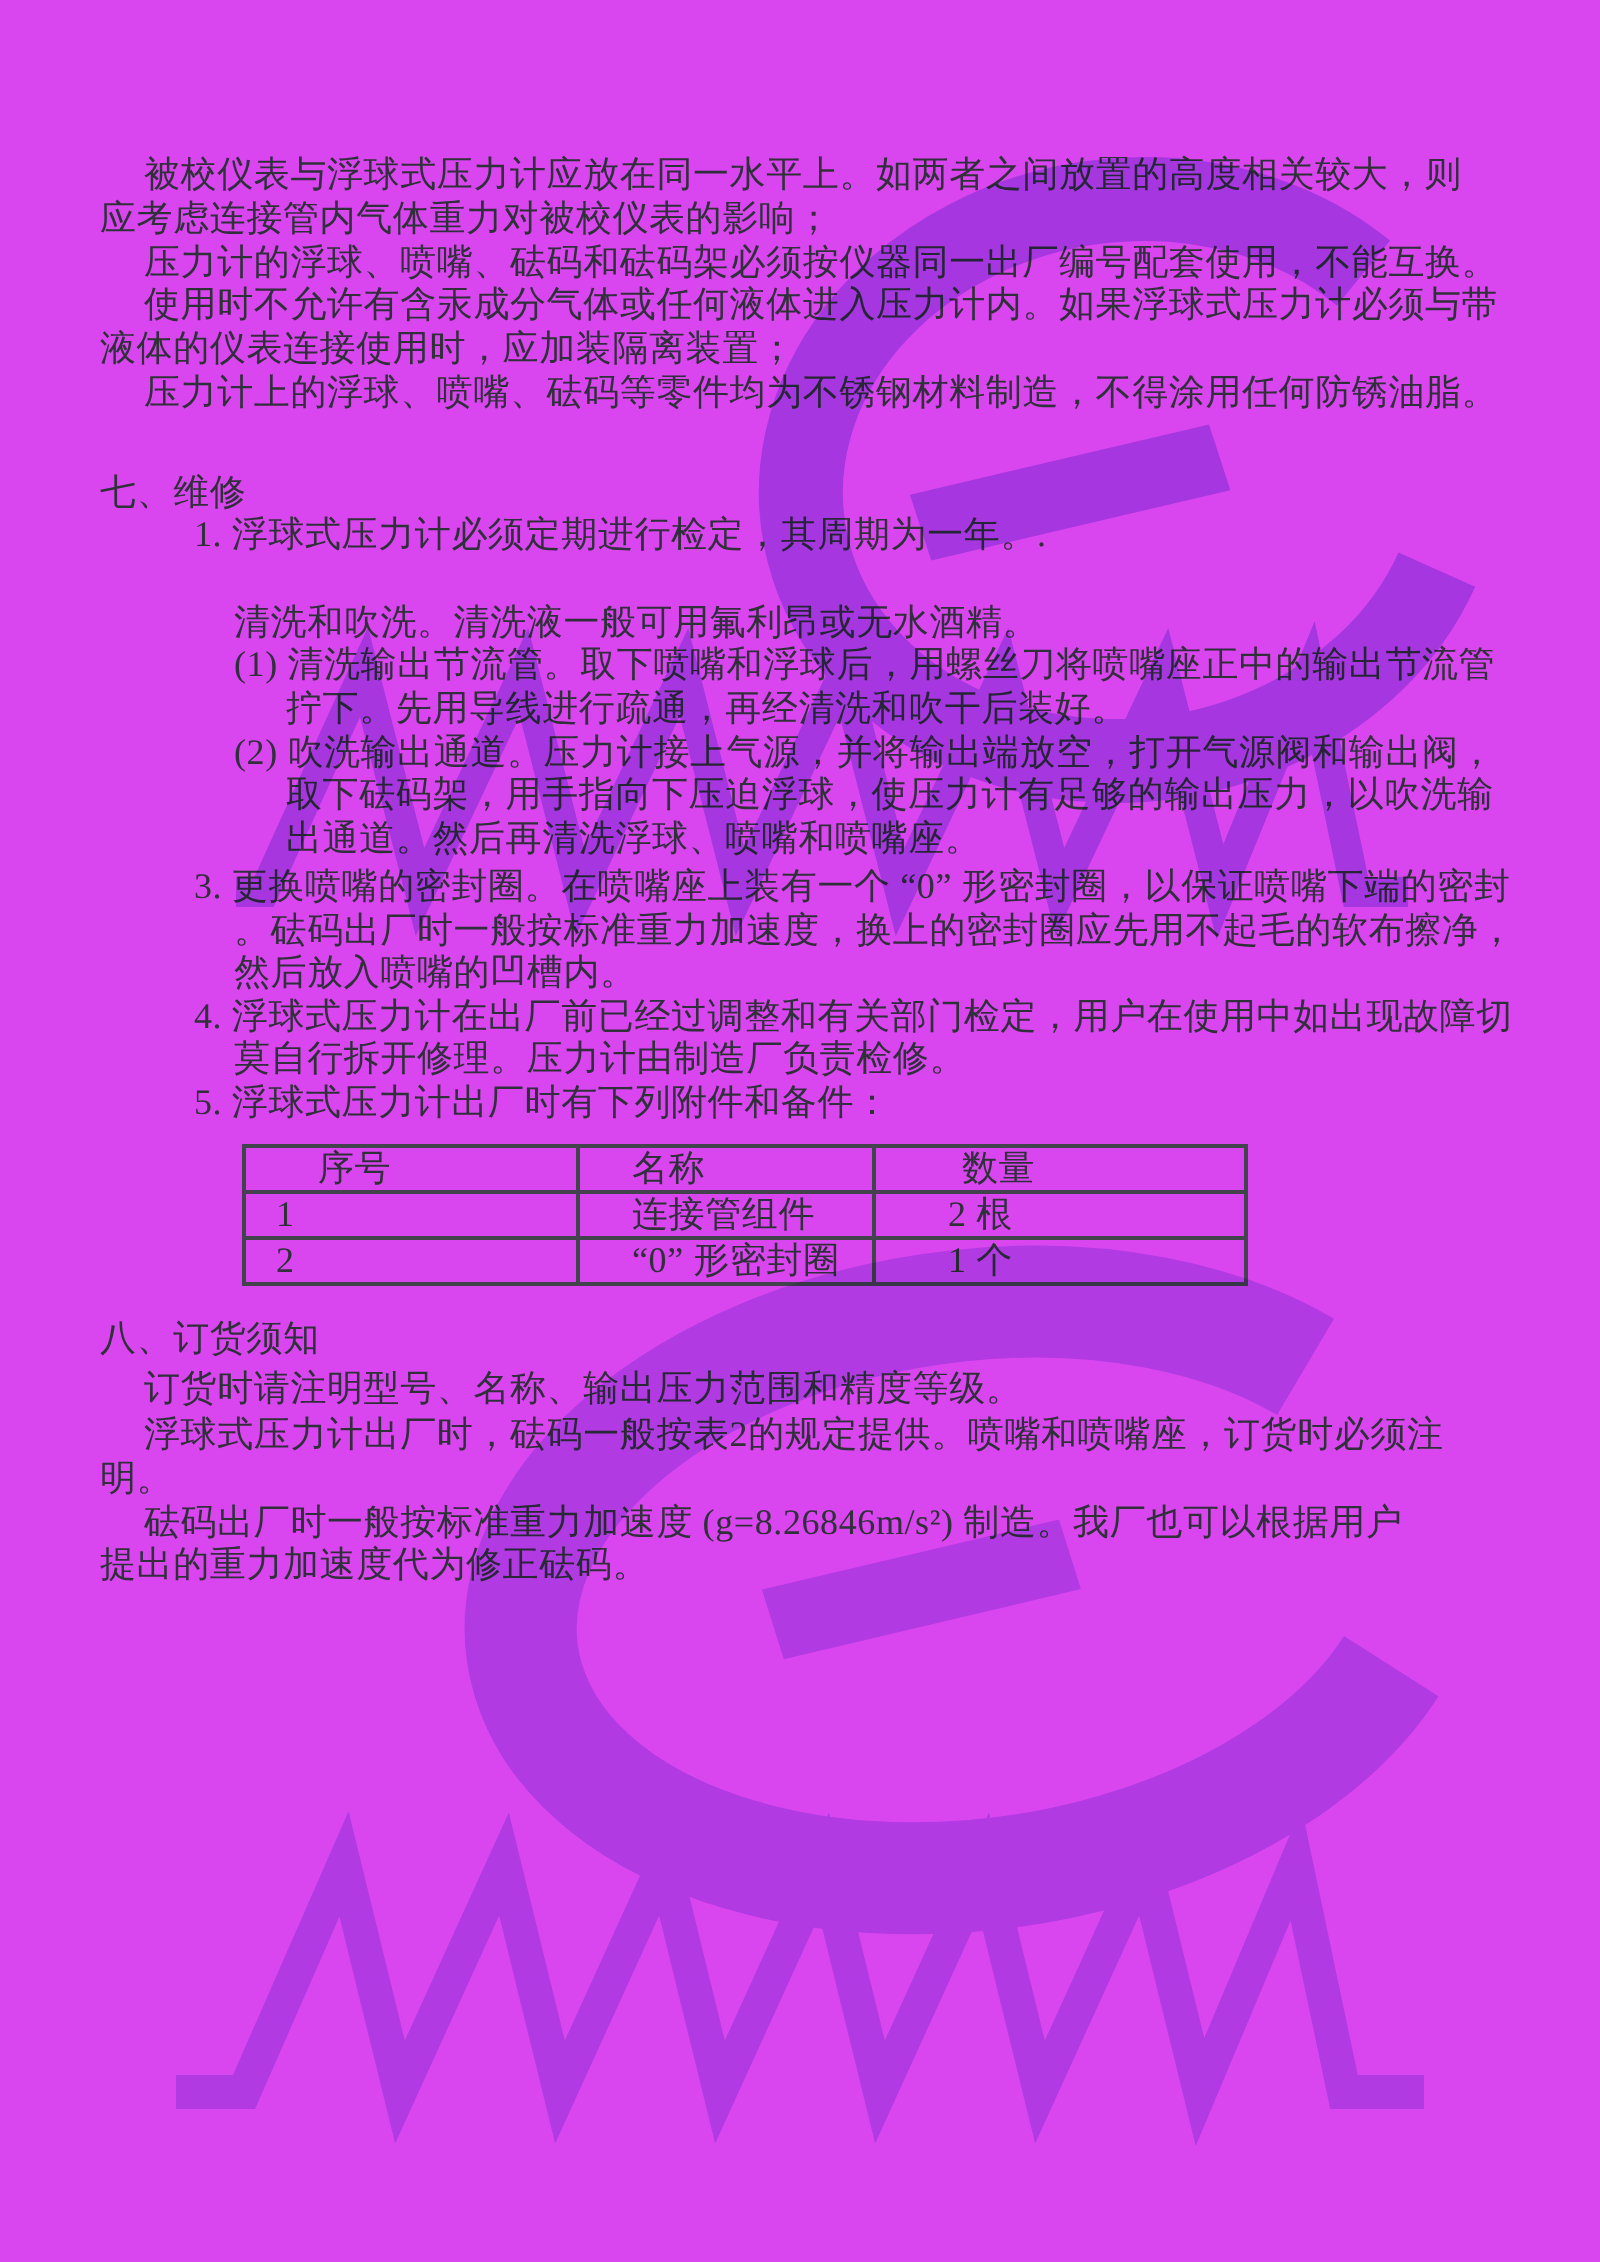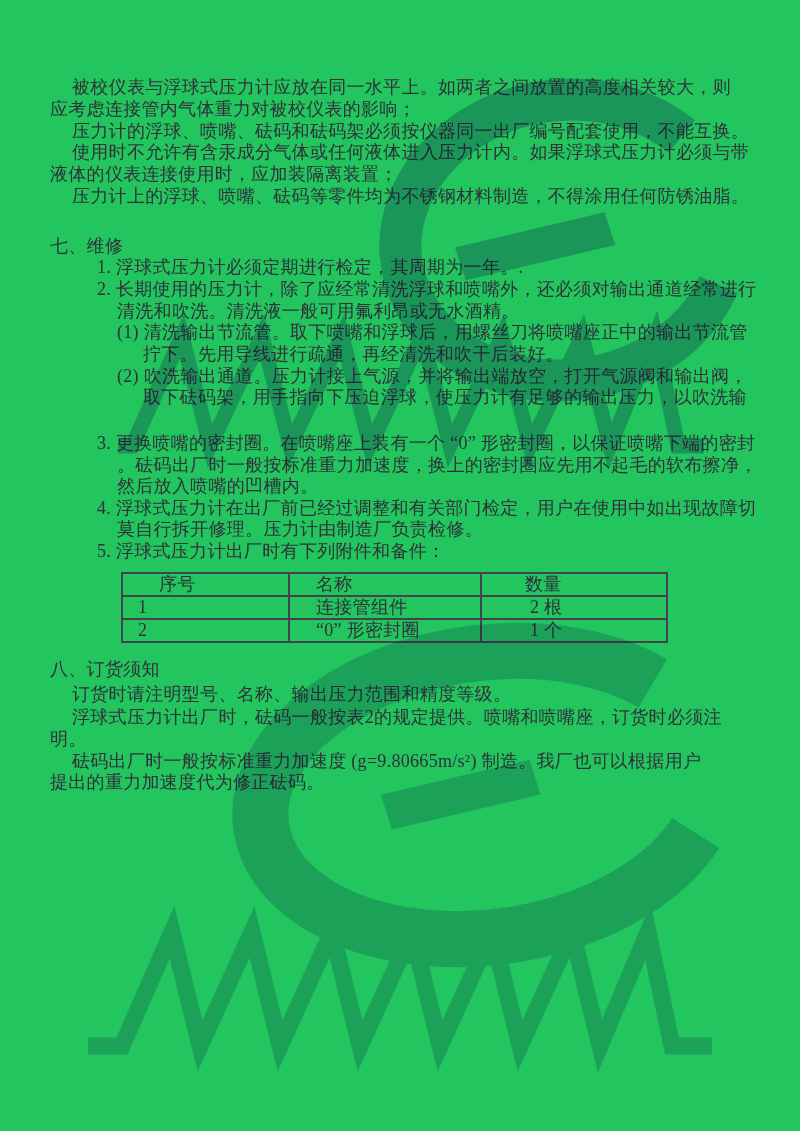--- a/index.html
+++ b/index.html
@@ -1,17 +1,17 @@
 <!DOCTYPE html>
 <html><head>
 <meta charset="utf-8">
 <style>
   html,body{margin:0;padding:0;background:#e8e8e8;}
   .page{
-    position:relative;width:800px;height:1131px;background:#22c55e;
+    position:relative;width:800px;height:1131px;background:#d946ef;
     overflow:hidden;margin:0 auto;
     font-family:"Liberation Serif","DejaVu Serif",serif;
     color:#30303a;
   }
   .textlayer{position:absolute;inset:0;z-index:1;}
   .ln{
     position:absolute;white-space:nowrap;
     font-size:18px;line-height:22px;letter-spacing:0.3px;
   }
   .i-section{left:50px}
@@ -25,24 +25,24 @@
     position:absolute;left:121px;top:572px;z-index:1;
     border:2px solid #43434d;
   }
   .trow{display:flex;}
   .trow + .trow{border-top:2px solid #43434d;}
   .tc{
     box-sizing:border-box;font-size:18px;line-height:21px;height:21px;
     letter-spacing:0.3px;overflow:visible;
   }
   .c0{width:165px}
-  .c1{width:192px;border-left:2px solid #43434d}
+  .c1{width:148px;border-left:2px solid #43434d}
   .c2{width:186px;border-left:2px solid #43434d}
   .hc0{padding-left:36px}.hc1{padding-left:26px}.hc2{padding-left:43px}
-  .dc0{padding-left:15px}.dc1{padding-left:26px}.dc2{padding-left:48px}
+  .dc0{padding-left:15px}.dc1{padding-left:26px}.dc2{padding-left:36px}
   
   .watermark{
     position:absolute;left:0;top:0;z-index:2;pointer-events:none;
     mix-blend-mode:multiply;
   }
 </style>
 </head>
 <body>
 
 <div class="page">
@@ -51,26 +51,26 @@
 
     <div class="ln i-indent" style="top:76px">被校仪表与浮球式压力计应放在同一水平上。如两者之间放置的高度相关较大，则</div>
     <div class="ln i-margin" style="top:98px">应考虑连接管内气体重力对被校仪表的影响；</div>
     <div class="ln i-indent" style="top:120px">压力计的浮球、喷嘴、砝码和砝码架必须按仪器同一出厂编号配套使用，不能互换。</div>
     <div class="ln i-indent" style="top:141px">使用时不允许有含汞成分气体或任何液体进入压力计内。如果浮球式压力计必须与带</div>
     <div class="ln i-margin" style="top:163px">液体的仪表连接使用时，应加装隔离装置；</div>
     <div class="ln i-indent" style="top:185px">压力计上的浮球、喷嘴、砝码等零件均为不锈钢材料制造，不得涂用任何防锈油脂。</div>
 
     <div class="ln i-section" style="top:235px">七、维修</div>
     <div class="ln i-item" style="top:256px">1. 浮球式压力计必须定期进行检定，其周期为一年。.</div>
-    <div class="ln i-item" style="top:278px">2. 长期使用的压力计，除了应经常清洗浮球和喷嘴外，还必须对输出通道经常进行</div>
     <div class="ln i-itemtext" style="top:300px">清洗和吹洗。清洗液一般可用氟利昂或无水酒精。</div>
     <div class="ln i-itemtext" style="top:321px">(1) 清洗输出节流管。取下喷嘴和浮球后，用螺丝刀将喷嘴座正中的输出节流管</div>
     <div class="ln i-subtext" style="top:343px">拧下。先用导线进行疏通，再经清洗和吹干后装好。</div>
     <div class="ln i-itemtext" style="top:365px">(2) 吹洗输出通道。压力计接上气源，并将输出端放空，打开气源阀和输出阀，</div>
     <div class="ln i-subtext" style="top:386px">取下砝码架，用手指向下压迫浮球，使压力计有足够的输出压力，以吹洗输</div>
+    <div class="ln i-subtext" style="top:408px">出通道。然后再清洗浮球、喷嘴和喷嘴座。</div>
     <div class="ln i-item" style="top:432px">3. 更换喷嘴的密封圈。在喷嘴座上装有一个 “0” 形密封圈，以保证喷嘴下端的密封</div>
     <div class="ln i-itemtext" style="top:454px">。砝码出厂时一般按标准重力加速度，换上的密封圈应先用不起毛的软布擦净，</div>
     <div class="ln i-itemtext" style="top:475px">然后放入喷嘴的凹槽内。</div>
     <div class="ln i-item" style="top:497px">4. 浮球式压力计在出厂前已经过调整和有关部门检定，用户在使用中如出现故障切</div>
     <div class="ln i-itemtext" style="top:518px">莫自行拆开修理。压力计由制造厂负责检修。</div>
     <div class="ln i-item" style="top:540px">5. 浮球式压力计出厂时有下列附件和备件：</div>
 
     <div class="tbl">
       <div class="trow">
         <div class="tc c0 hc0">序号</div>
@@ -86,21 +86,21 @@
         <div class="tc c0 dc0">2</div>
         <div class="tc c1 dc1">“0” 形密封圈</div>
         <div class="tc c2 dc2">1 个</div>
       </div>
     </div>
 
     <div class="ln i-section" style="top:658px">八、订货须知</div>
     <div class="ln i-indent" style="top:683px">订货时请注明型号、名称、输出压力范围和精度等级。</div>
     <div class="ln i-indent" style="top:706px">浮球式压力计出厂时，砝码一般按表2的规定提供。喷嘴和喷嘴座，订货时必须注</div>
     <div class="ln i-margin" style="top:728px">明。</div>
-    <div class="ln i-indent" style="top:750px">砝码出厂时一般按标准重力加速度 (g=9.80665m/s²) 制造。我厂也可以根据用户</div>
+    <div class="ln i-indent" style="top:750px">砝码出厂时一般按标准重力加速度 (g=8.26846m/s²) 制造。我厂也可以根据用户</div>
     <div class="ln i-margin" style="top:771px">提出的重力加速度代为修正砝码。</div>
 
   </div>
 
   <svg class="watermark" width="800" height="1131" viewBox="0 0 800 1131">
 
     <g opacity="0.62">
       <g transform="rotate(-8 565 240)">
         <path d="M 710.7 305.7 A 165 140 0 1 1 695 153.8" fill="none" stroke="#9f9fe4" stroke-width="42"></path>
         <path d="M 455 232 L 608 218 L 614 252 L 461 266 Z" fill="#9f9fe4"></path>

